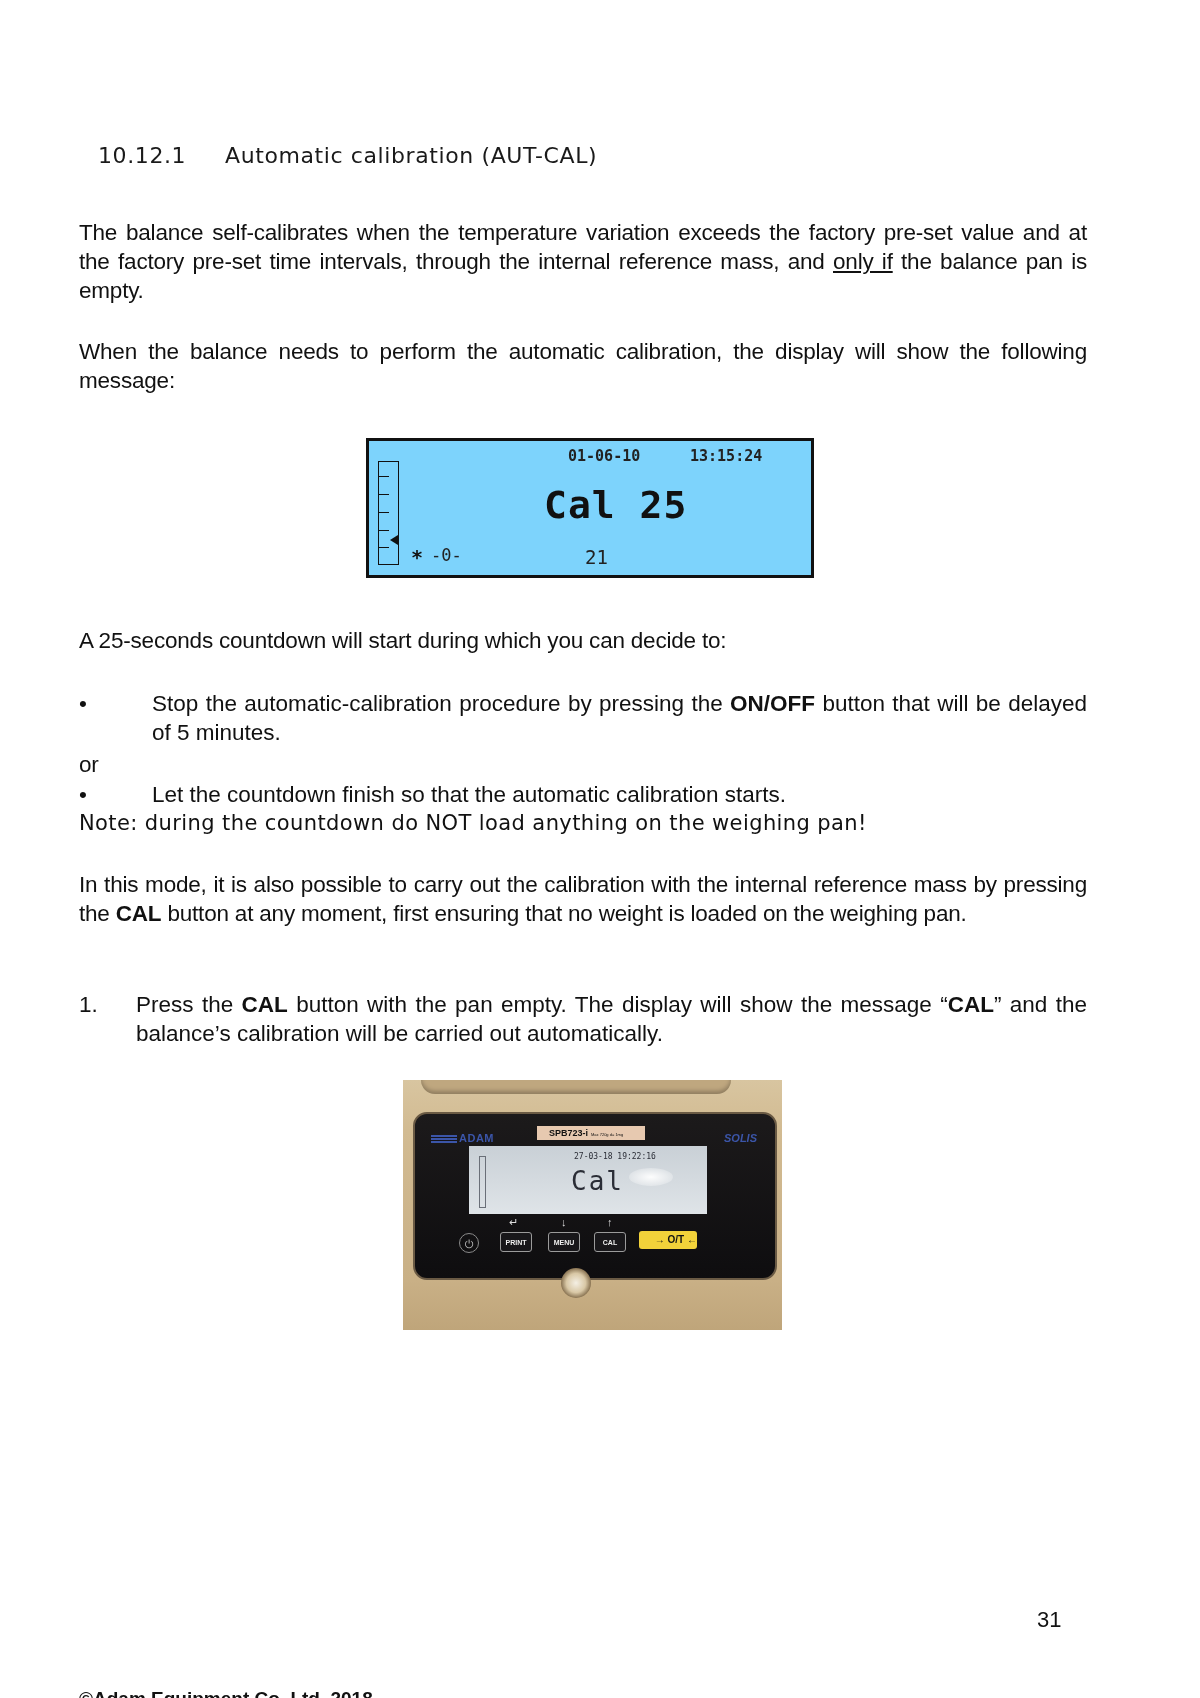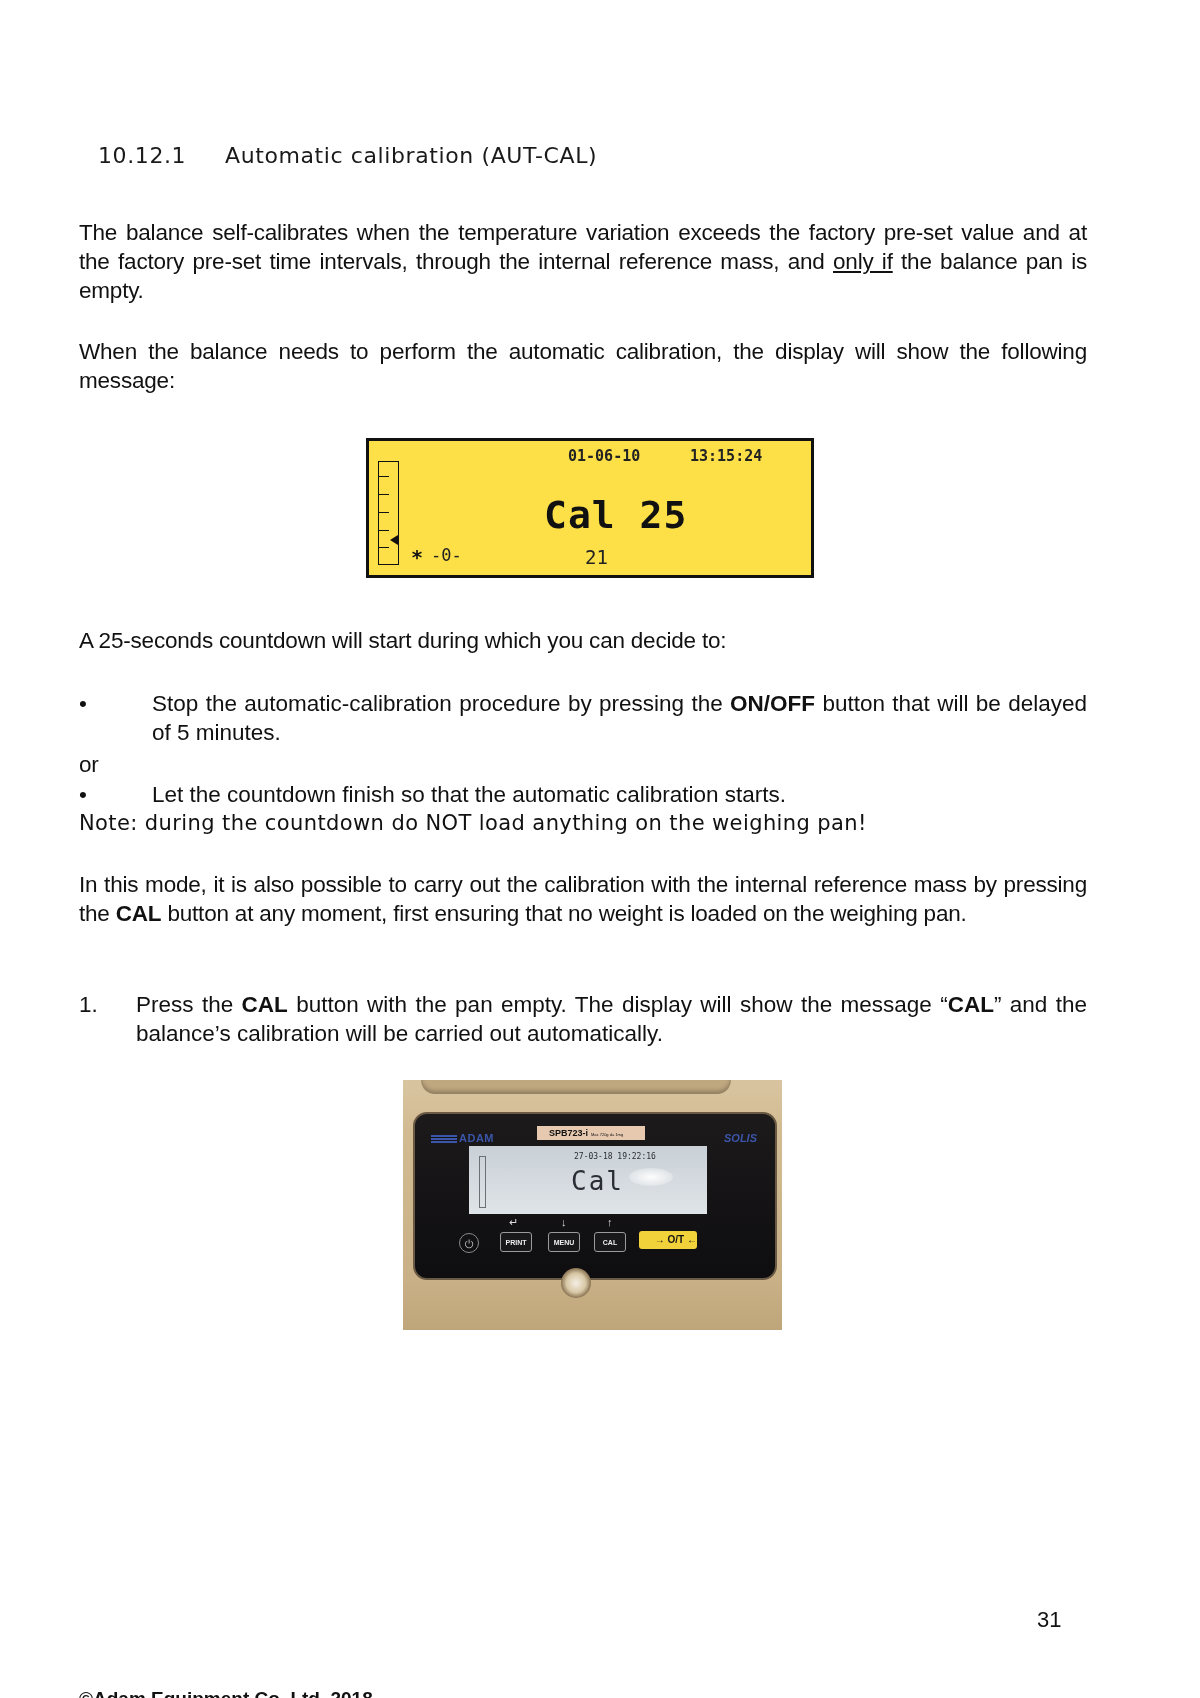--- a/index.html
+++ b/index.html
@@ -33,36 +33,36 @@
     .numlist {
       position: absolute; left: 79px; width: 1008px; top: 990px;
       font-size: 22.5px; line-height: 29px;
     }
     .numlist .n { position: absolute; left: 0; top: 0; }
     .numlist .txt { display: block; margin-left: 57px; text-align: justify; }
 
     
     .lcd {
       position: absolute; left: 366px; top: 438px; width: 442px; height: 134px;
-      border: 3px solid #111; background: #fde047;
+      border: 3px solid #111; background: #7dd3fc;
       font-family: "DejaVu Sans Mono", monospace;
     }
     .lcd .bar {
       position: absolute; left: 9px; top: 20px; width: 19px; height: 102px;
       border: 1.5px solid #111;
     }
     .lcd .tick { position: absolute; left: 0; width: 10px; height: 0; border-top: 1.5px solid #111; }
     .lcd .pointer {
       position: absolute; right: 0; width: 0; height: 0;
       border-top: 5px solid transparent; border-bottom: 5px solid transparent;
       border-right: 8px solid #111;
     }
     .lcd .date { position: absolute; left: 199px; top: 6px; font-size: 15px; font-weight: bold; color: #222; }
     .lcd .time { position: absolute; left: 321px; top: 6px; font-size: 15px; font-weight: bold; color: #222; text-align: center; }
-    .lcd .main { position: absolute; left: 175px; top: 52px; font-size: 38px; font-weight: bold; color: #111; letter-spacing: 1px; }
+    .lcd .main { position: absolute; left: 175px; top: 42px; font-size: 38px; font-weight: bold; color: #111; letter-spacing: 1px; }
     .lcd .star { position: absolute; left: 42px; top: 104px; font-size: 20px; font-weight: bold; }
     .lcd .zero { position: absolute; left: 62px; top: 104px; font-size: 17px; color: #222; }
     .lcd .sub { position: absolute; left: 216px; top: 105px; font-size: 19px; color: #222; }
 
     
     .photo {
       position: absolute; left: 403px; top: 1080px; width: 379px; height: 250px;
       background: linear-gradient(180deg, #d8c5a0 0%, #d2bb92 20%, #c9b086 80%, #bfa57a 100%);
       overflow: hidden;
     }

